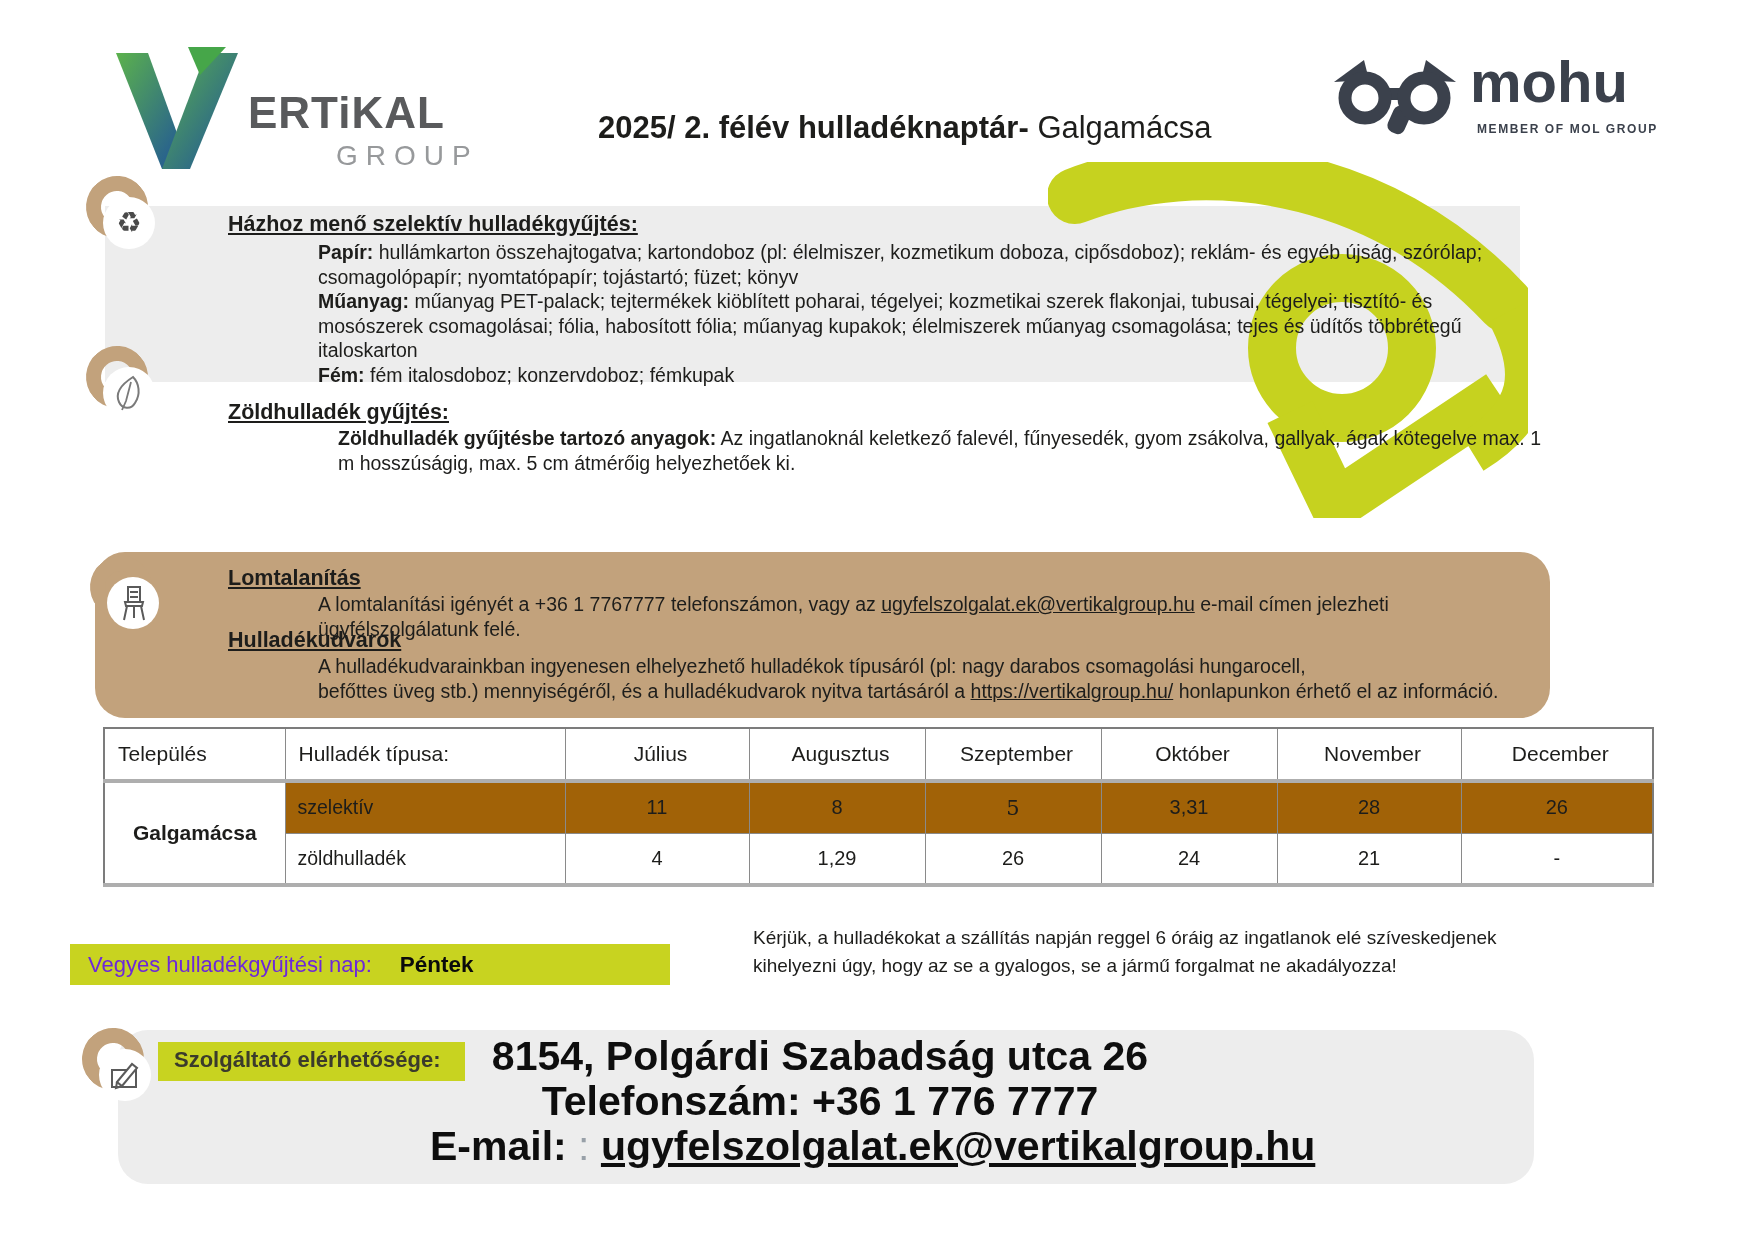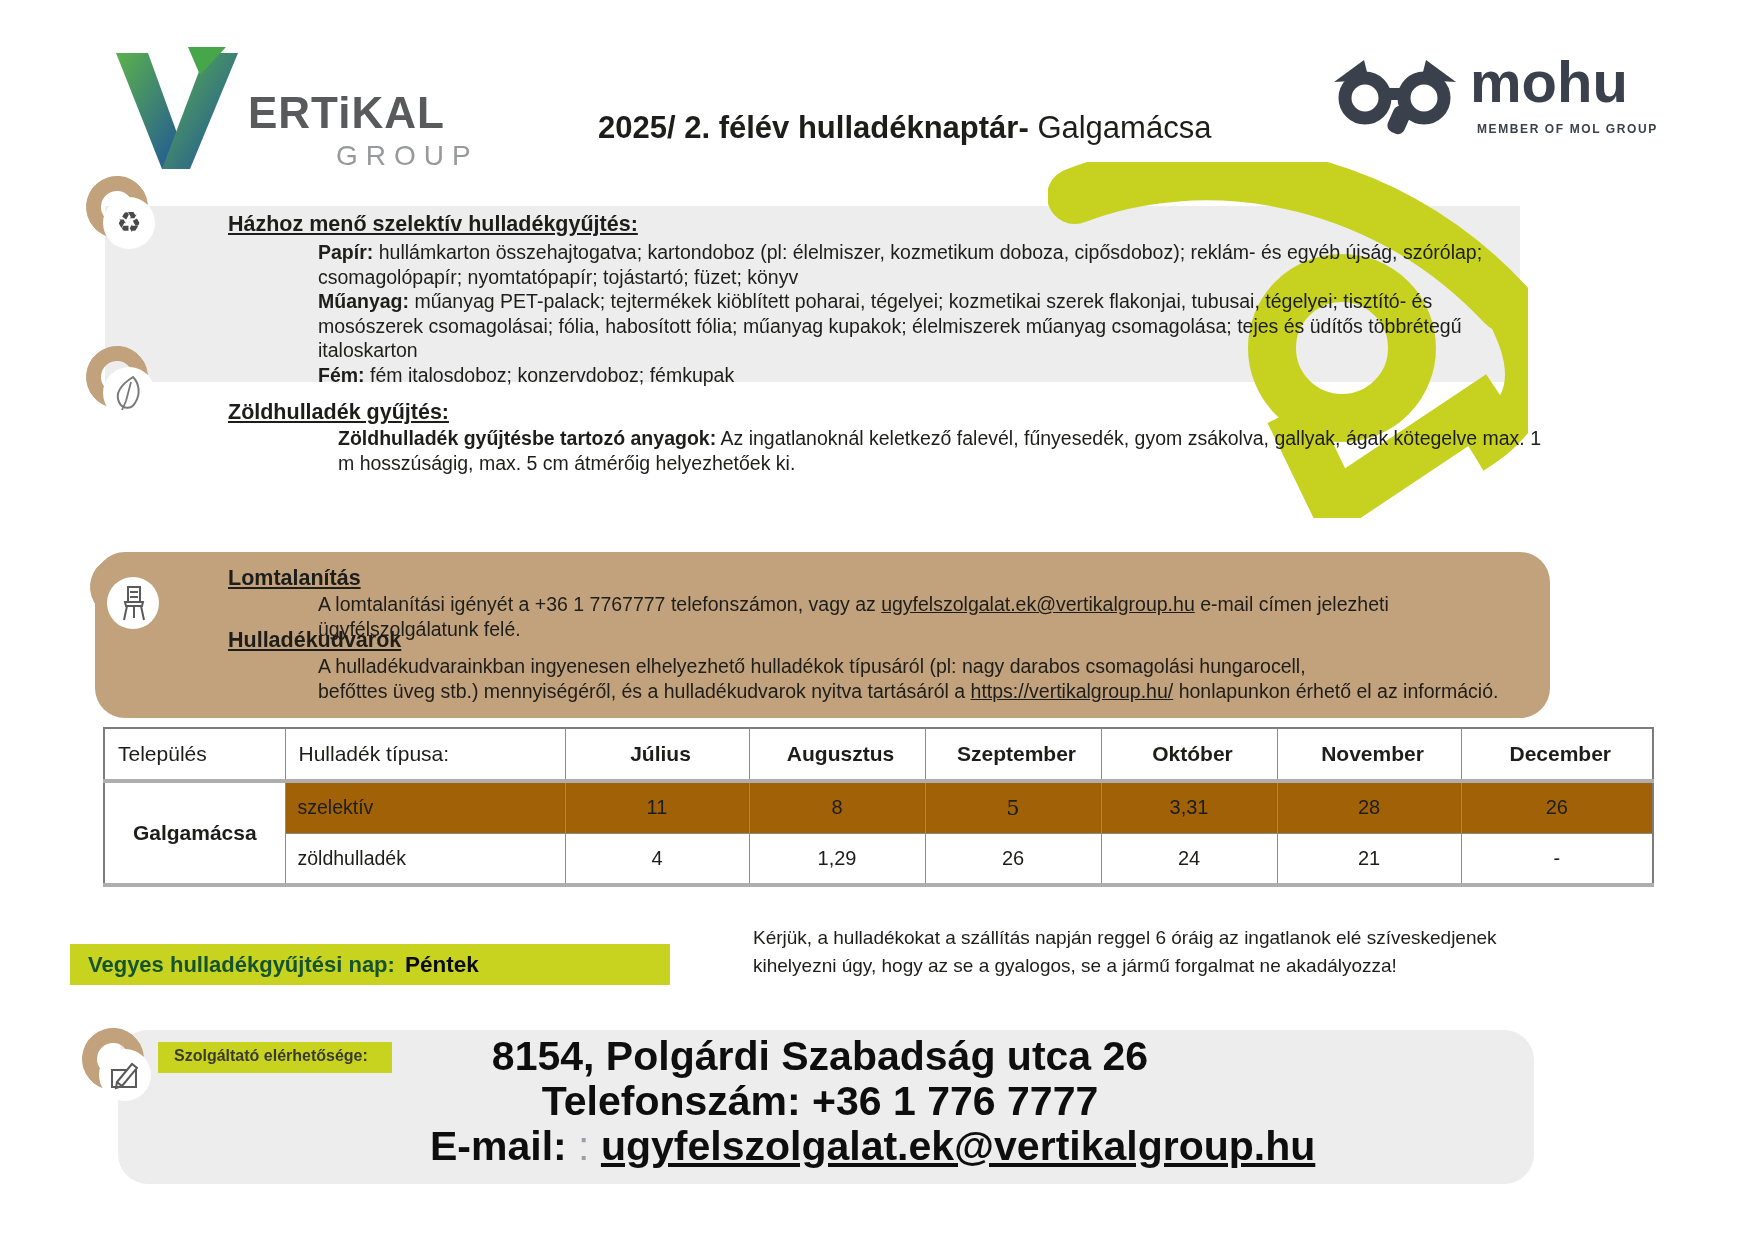--- a/index.html
+++ b/index.html
@@ -38,35 +38,35 @@
   .body p{margin:0;}
   .lnk{color:inherit;text-decoration:underline;}
 
   
   .sched{position:absolute;left:103px;top:727px;z-index:3;border-collapse:collapse;table-layout:fixed;
      background:#fff;border:2px solid #7c7c7c;border-bottom:4px solid #aeaeae;}
   .sched th,.sched td{border:1px solid #8a8a8a;overflow:hidden;}
   .sched thead tr{height:53px;border-bottom:4px solid #aeaeae;}
   .sched tbody tr{height:52px;}
   .sched th{font-weight:400;font-size:21px;text-align:left;padding-left:13px;}
-  .sched th.month{font-weight:700;text-align:center;padding-left:8px;}
+  .sched th.month{font-weight:400;text-align:center;padding-left:8px;}
   .sel-row .lime{background:#a16207;}
   .sched td.val{text-align:center;font-size:20px;}
   .sched td.type{font-size:19.5px;padding-left:12px;}
   .sched td.settl{font-weight:700;font-size:21px;text-align:center;background:#fff;}
   .serif5{font-family:"DejaVu Serif",serif;font-size:21px;}
 
   
   .mixed{left:70px;top:944px;width:600px;height:41px;background:#c8d320;z-index:3;
      display:flex;align-items:center;padding-left:18px;box-sizing:border-box;}
-  .mixed .ml{font-weight:700;font-size:22px;color:#14532d;margin-right:10px;}
+  .mixed .ml{font-weight:400;font-size:22px;color:#6d28d9;margin-right:28px;}
   .mixed .mv{font-weight:700;font-size:22.5px;color:#0b0b0b;}
   .notice{left:753px;top:924px;width:824px;font-size:19px;line-height:28px;z-index:3;}
   .prov-badge{left:158px;top:1042px;background:#c8d320;padding:5px 24px 8px 16px;font-weight:700;
-     font-size:16px;color:#3b3b2c;z-index:3;white-space:nowrap;}
+     font-size:22px;color:#3b3b2c;z-index:3;white-space:nowrap;}
   .addr{left:430px;top:1034px;width:780px;text-align:center;z-index:3;color:#0e0e0e;}
   .addr .l{font-size:41px;font-weight:700;line-height:45px;white-space:nowrap;}
   .ghost{color:#98a0a8;font-weight:400;}
   .email-u{text-decoration:underline;}
 </style>
 </head>
 <body>
 
 <div class="page">
 

